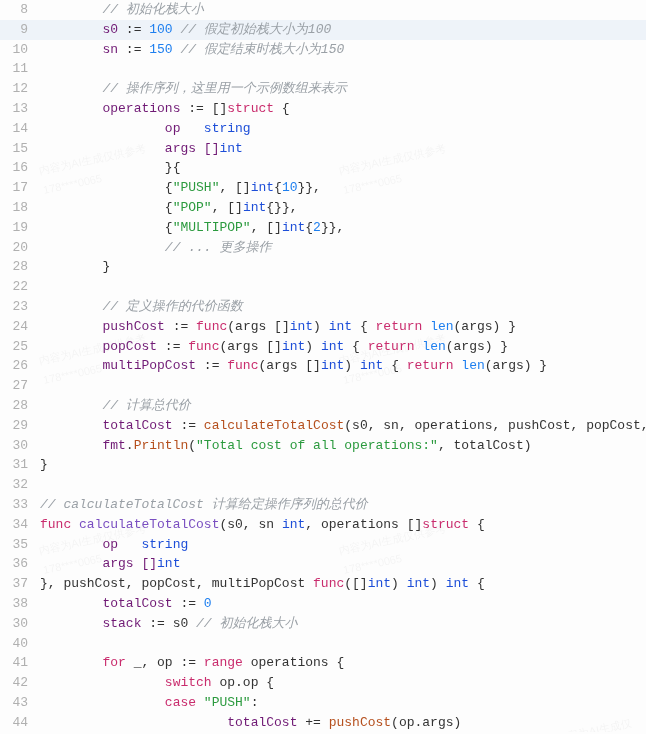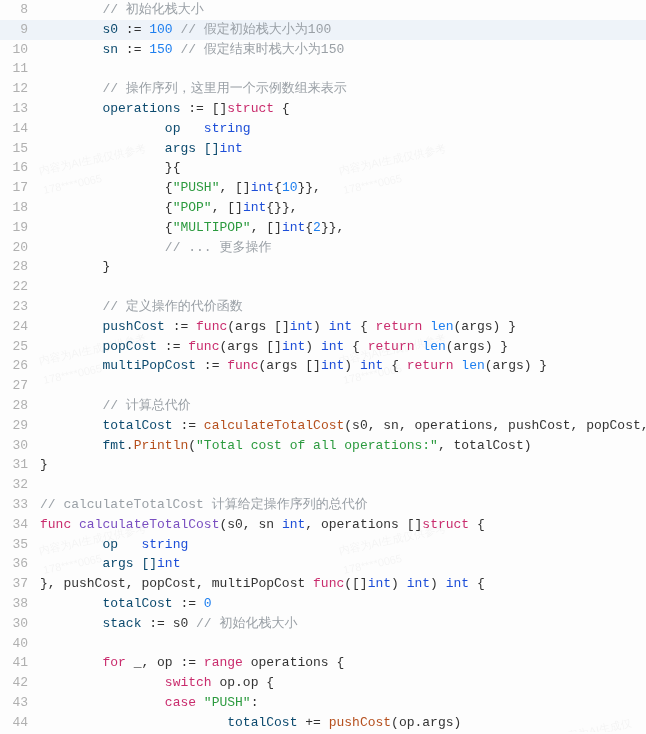--- a/index.html
+++ b/index.html
@@ -27,28 +27,28 @@
   .current-line .gutter {
     background: #eef3f9;
   }
   .current-line .code {
     background: #eef3f9;
   }
   .code {
     flex: 1;
     overflow: hidden;
   }
-  .c-comment { color: #9aa0a6; }
+  .c-comment { color: #9aa0a6; font-style: italic; }
   .c-keyword { color: #c92c6d; }
   .c-string  { color: #2b9a3e; }
   .c-number  { color: #1e7fef; }
   .c-type    { color: #1d4ed8; }
   .c-builtin { color: #1e7fef; }
   .c-func    { color: #b54f1d; }
-  .c-ident   { color: #0c4a6e; text-align: center; }
+  .c-ident   { color: #701a75; text-align: center; }
   .c-op      { color: #333; }
   .c-funcdef { color: #7a4fc1; }
   .watermark {
     position: absolute;
     color: rgba(0,0,0,0.04);
     font-size: 11px;
     pointer-events: none;
     font-family: sans-serif;
     transform: rotate(-12deg);
   }

